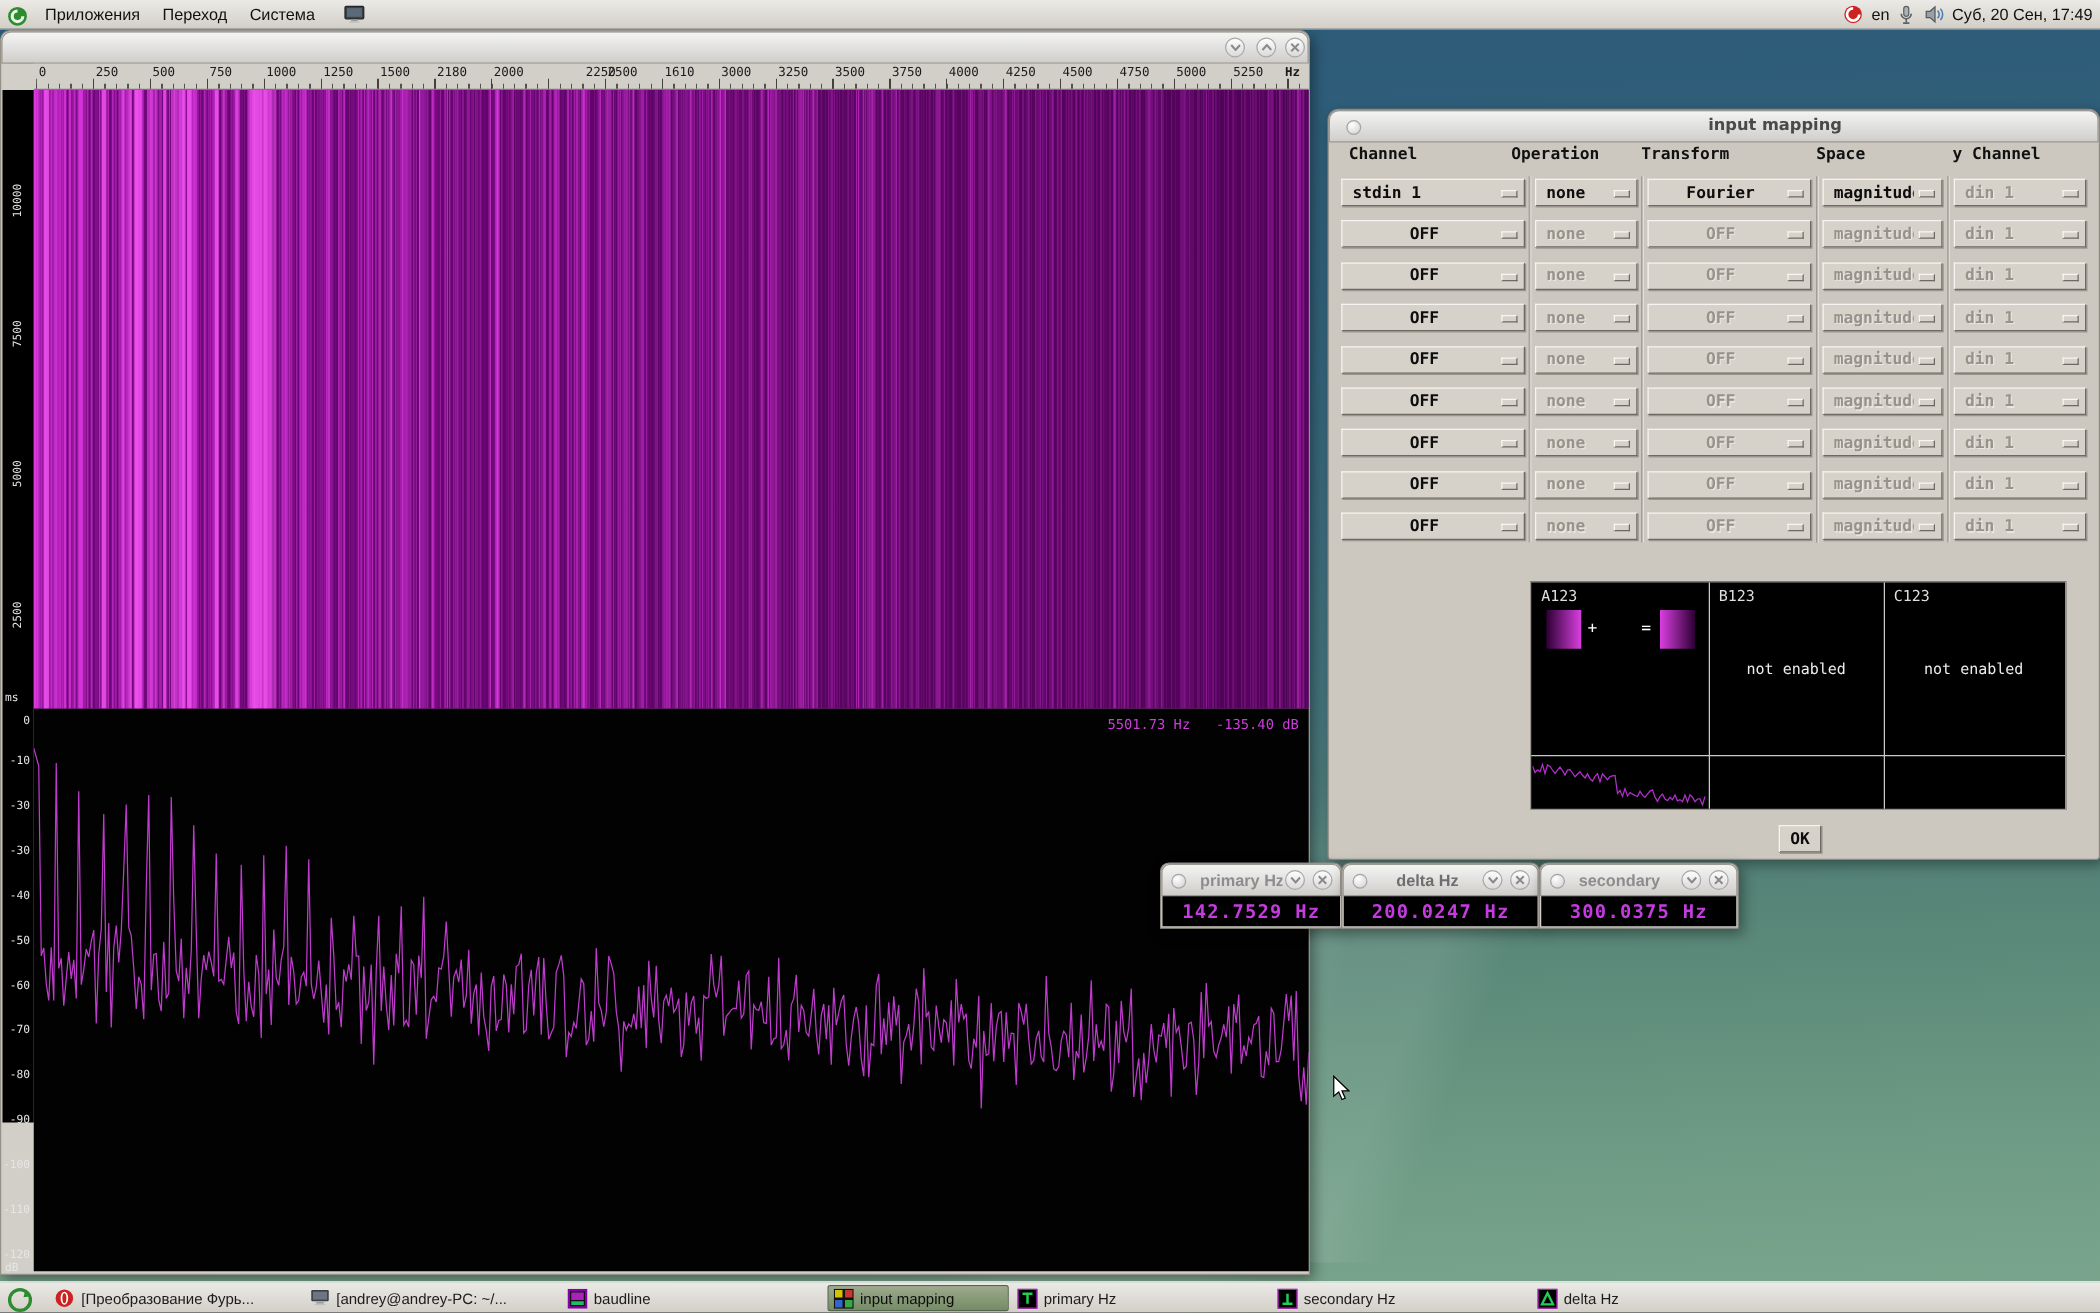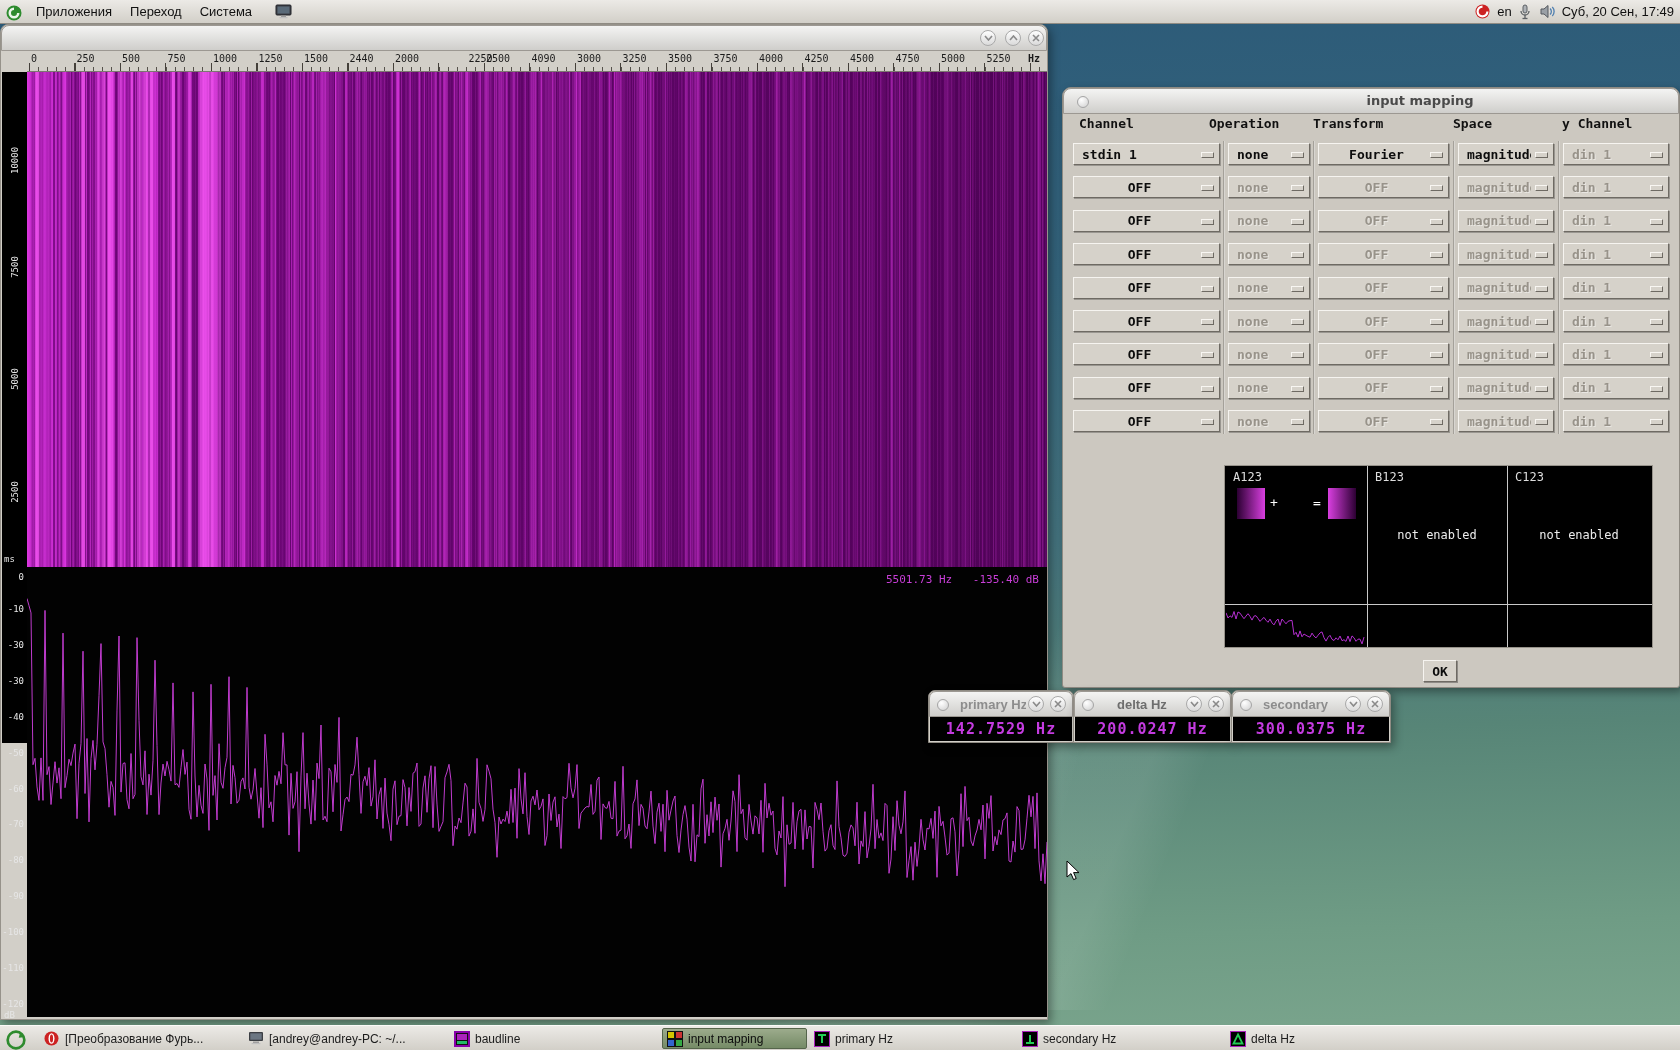--- a/index.html
+++ b/index.html
@@ -40,21 +40,21 @@
             border:1px solid #96928a;border-radius:8px 8px 0 0;box-sizing:border-box;}
   #baudline .titlebar{height:26px;}
   #ruler{position:absolute;left:26px;top:26px;width:1020px;height:21px;background:#d2cfc8;
          border-bottom:1px solid #7c7870;box-sizing:border-box;
          background-image:
            repeating-linear-gradient(90deg,#44403a 0 1px,rgba(0,0,0,0) 1px 45.5px),
            repeating-linear-gradient(90deg,#55514b 0 1px,rgba(0,0,0,0) 1px 9.1px);
          background-size:100% 8px,100% 4px;background-position:2px 100%,2px 100%;background-repeat:no-repeat;}
   .rlab{position:absolute;top:2px;font-family:"DejaVu Sans Mono",monospace;font-size:10px;color:#1b1b1b;}
   .rhz{position:absolute;top:2px;left:1001px;font-family:"DejaVu Sans Mono",monospace;font-size:10px;font-weight:bold;color:#1b1b1b;}
-  #axisstrip{position:absolute;left:1px;top:47px;width:25px;height:671px;background:#000;}
+  #axisstrip{position:absolute;left:1px;top:47px;width:25px;height:826px;background:#000;}
   .tlab{position:absolute;left:1px;color:#e6e6e6;font-family:"DejaVu Sans Mono",monospace;font-size:9px;
         transform:rotate(-90deg);transform-origin:center;white-space:nowrap;width:24px;text-align:center;}
   .dblab{position:absolute;right:3px;color:#e6e6e6;font-family:"DejaVu Sans Mono",monospace;font-size:9px;}
   .unitlab{position:absolute;left:2px;color:#e6e6e6;font-family:"DejaVu Sans Mono",monospace;font-size:9px;}
   #spectrogram{position:absolute;left:26px;top:47px;width:1020px;height:495px;background:#57045f;overflow:hidden;}
   #spectrogram::after{content:"";position:absolute;inset:0;
     background:repeating-linear-gradient(90deg,rgba(238,72,240,.14) 0 1px,rgba(0,0,0,0) 1px 3px,rgba(238,72,240,.08) 3px 4px,rgba(0,0,0,0) 4px 7px);}
   #spectrum{position:absolute;left:26px;top:542px;width:1020px;height:450px;background:#020202;overflow:hidden;}
   .readout{position:absolute;top:6px;right:8px;font-family:"DejaVu Sans Mono",monospace;font-size:11px;color:#c93ed8;}
   .readout span{margin-left:14px;}
@@ -133,25 +133,25 @@
       </span>
     </div>
     <div id="ruler">
         <span class="rlab" style="left: 4px;">0</span>
         <span class="rlab" style="left: 49.5px;">250</span>
         <span class="rlab" style="left: 95px;">500</span>
         <span class="rlab" style="left: 140.5px;">750</span>
         <span class="rlab" style="left: 186px;">1000</span>
         <span class="rlab" style="left: 231.5px;">1250</span>
         <span class="rlab" style="left: 277px;">1500</span>
-        <span class="rlab" style="left: 322.5px;">2440</span>
+        <span class="rlab" style="left: 322.5px;">2180</span>
         <span class="rlab" style="left: 368px;">2000</span>
         <span class="rlab" style="left: 413.5px; margin-left: 28px;">2250</span>
         <span class="rlab" style="left: 459px;">2500</span>
-        <span class="rlab" style="left: 504.5px;">4090</span>
+        <span class="rlab" style="left: 504.5px;">1610</span>
         <span class="rlab" style="left: 550px;">3000</span>
         <span class="rlab" style="left: 595.5px;">3250</span>
         <span class="rlab" style="left: 641px;">3500</span>
         <span class="rlab" style="left: 686.5px;">3750</span>
         <span class="rlab" style="left: 732px;">4000</span>
         <span class="rlab" style="left: 777.5px;">4250</span>
         <span class="rlab" style="left: 823px;">4500</span>
         <span class="rlab" style="left: 868.5px;">4750</span>
         <span class="rlab" style="left: 914px;">5000</span>
         <span class="rlab" style="left: 959.5px;">5250</span>

